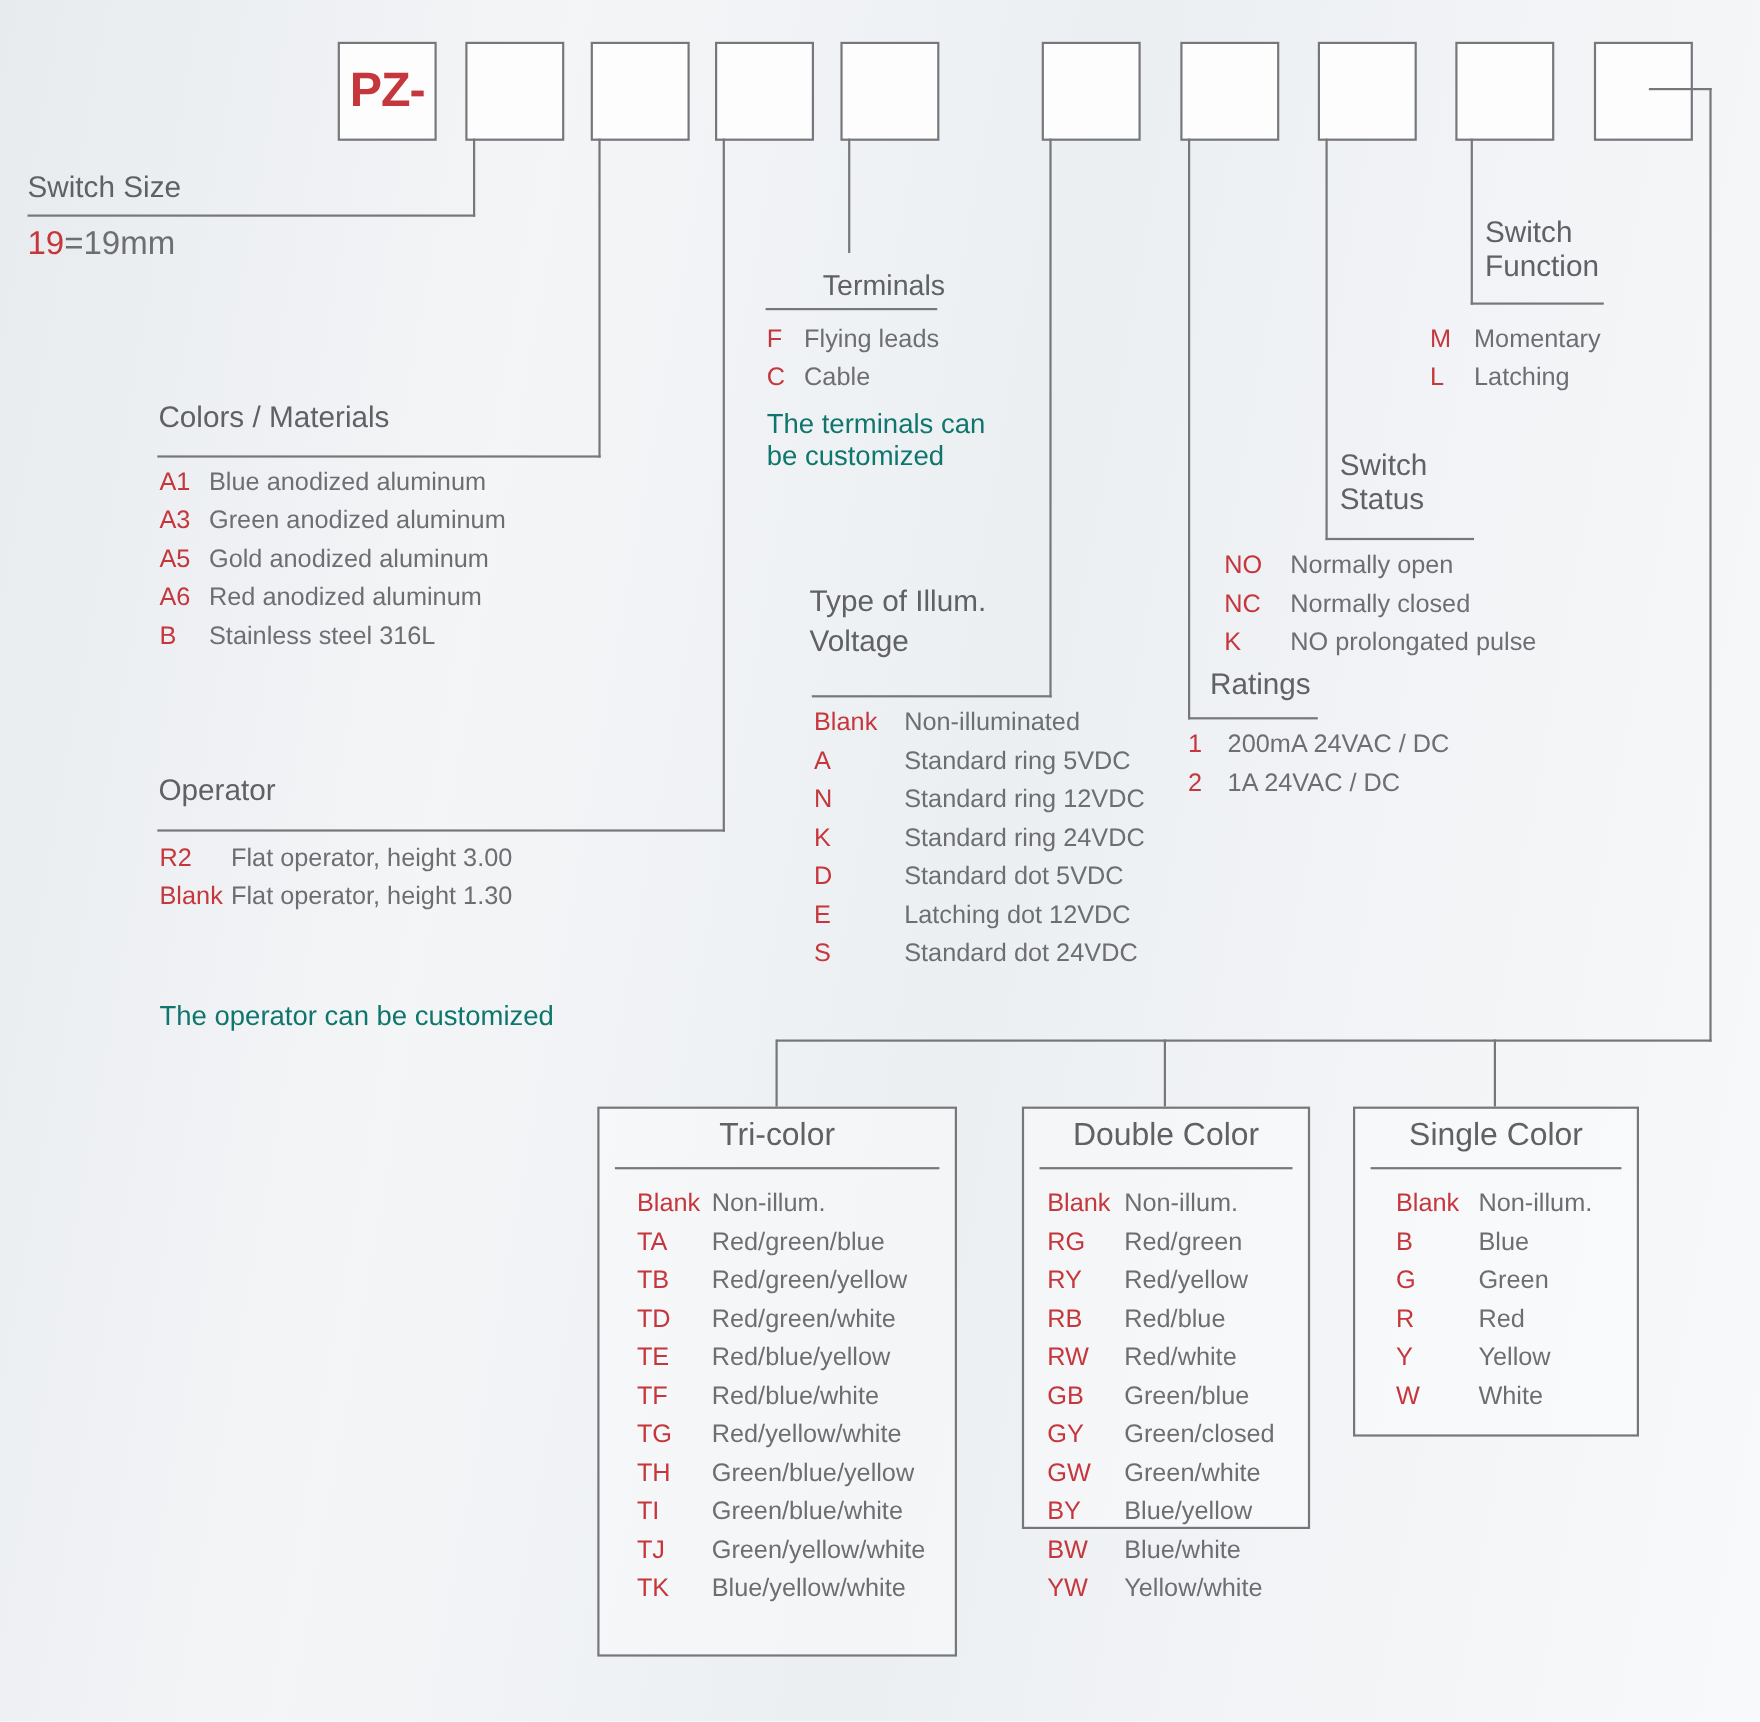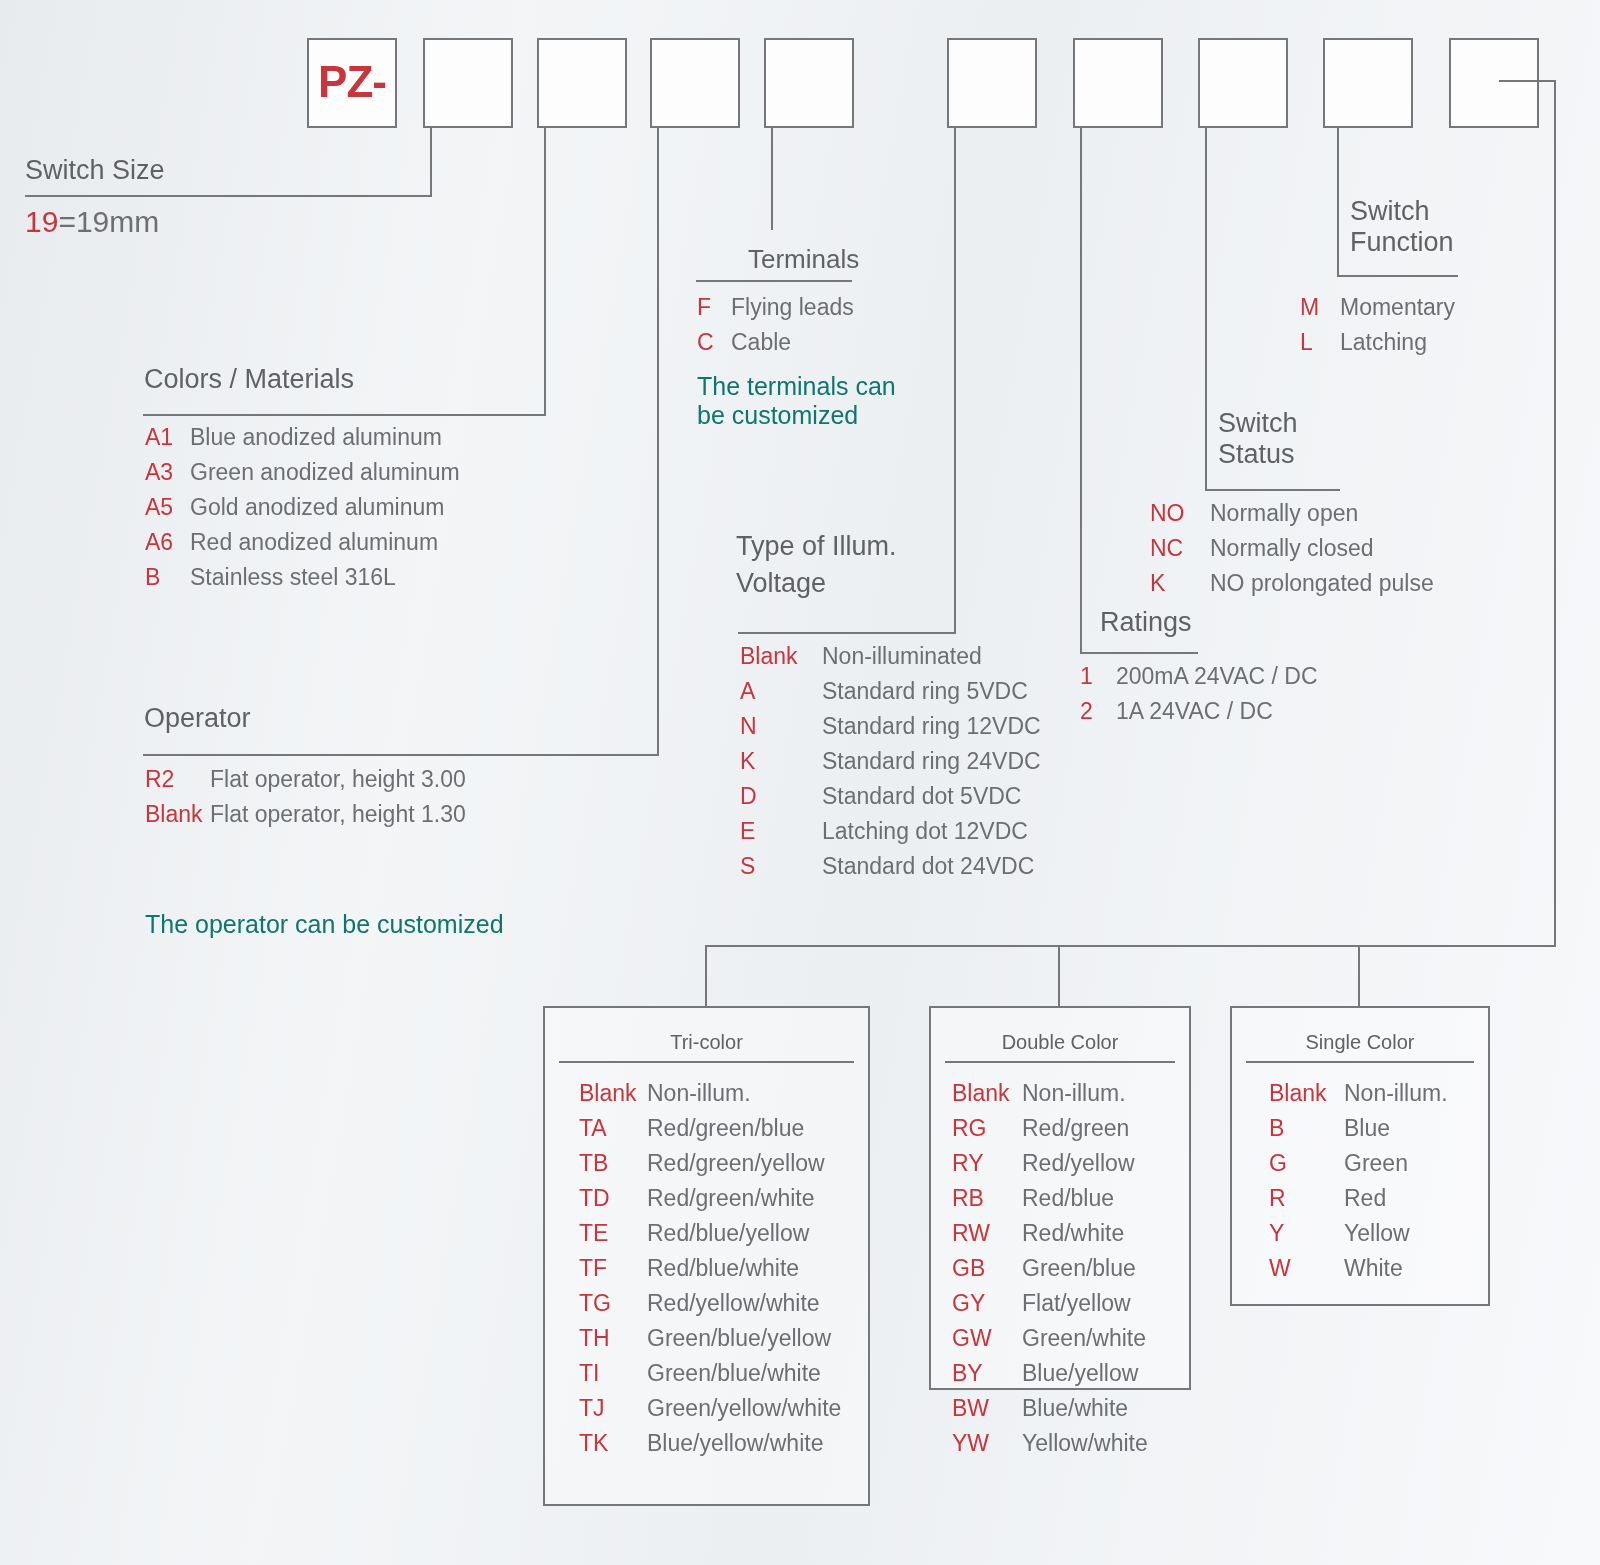--- a/index.html
+++ b/index.html
@@ -21,21 +21,21 @@
   .sec-title{position:absolute;font-size:27px;color:#606164;white-space:nowrap;}
   .sec-title .ln{line-height:31px;}
   .big-value{position:absolute;font-size:30px;color:#6d6e71;white-space:nowrap;}
   .big-value .code{color:#c5373c;}
   .item-list{position:absolute;font-size:23px;white-space:nowrap;}
   .row{display:flex;height:35px;align-items:flex-start;}
   .code{color:#c5373c;flex:0 0 auto;}
   .desc{color:#6d6e71;}
   .note{position:absolute;font-size:25px;color:#0f766e;line-height:29px;white-space:nowrap;}
   .bigbox{position:absolute;border:2px solid #76777a;background:rgba(255,255,255,0.40);box-sizing:border-box;}
-  .bigbox .bb-title{text-align:center;margin-top:23px;font-size:20px;color:#606164;}
+  .bigbox .bb-title{text-align:center;margin-top:8px;font-size:29px;color:#606164;}
   .bigbox .rule{position:absolute;left:14px;right:14px;top:53px;height:2px;background:#76777a;}
   .bigbox .rows{position:absolute;top:72px;font-size:23px;white-space:nowrap;}
   .w-colors{width:45px;} .w-oper{width:65px;} .w-term{width:34px;}
   .w-illum{width:82px;} .w-rate{width:36px;} .w-stat{width:60px;}
   .w-func{width:40px;} .w-tri{width:68px;} .w-dbl{width:70px;} .w-sgl{width:75px;}
 </style>
 </head>
 <body>
 
 <div class="box pz" style="left:271px">PZ-</div>
@@ -177,21 +177,21 @@
     <div class="row">
       <span class="code w-rate">2</span>
       <span class="desc">1A 24VAC / DC</span>
     </div>
   </div>
 
 <div class="sec-title" style="left:1218px;top:408px">
   <div class="ln">Switch</div>
   <div class="ln">Status</div>
 </div>
-<div class="item-list" style="left:1150px;top:500px">
+<div class="item-list" style="left:1113px;top:500px">
 
 <div class="row">
       <span class="code w-stat">NO</span>
       <span class="desc">Normally open</span>
     </div>
     <div class="row">
       <span class="code w-stat">NC</span>
       <span class="desc">Normally closed</span>
     </div>
     <div class="row">
@@ -292,21 +292,21 @@
       <div class="row">
         <span class="code w-dbl">RW</span>
         <span class="desc">Red/white</span>
       </div>
       <div class="row">
         <span class="code w-dbl">GB</span>
         <span class="desc">Green/blue</span>
       </div>
       <div class="row">
         <span class="code w-dbl">GY</span>
-        <span class="desc">Flat/yellow</span>
+        <span class="desc">Green/closed</span>
       </div>
       <div class="row">
         <span class="code w-dbl">GW</span>
         <span class="desc">Green/white</span>
       </div>
       <div class="row">
         <span class="code w-dbl">BY</span>
         <span class="desc">Blue/yellow</span>
       </div>
       <div class="row">

